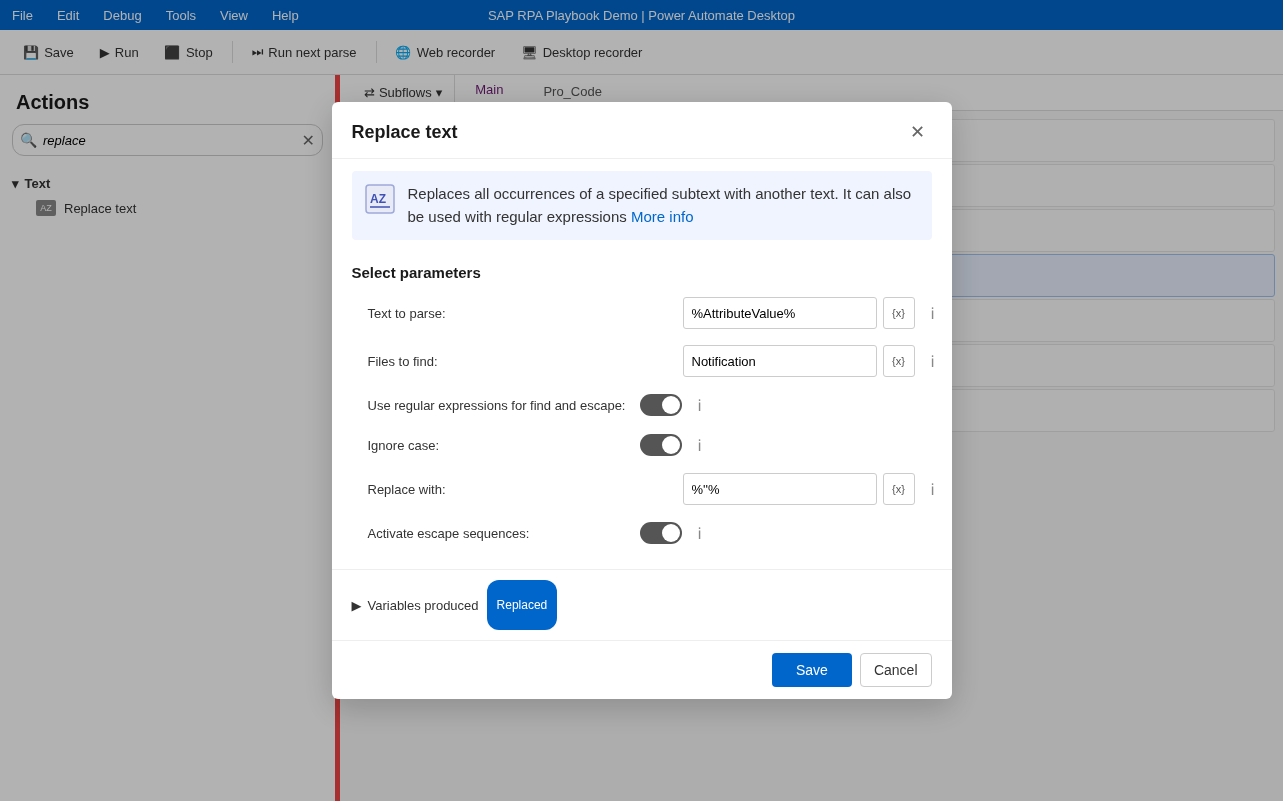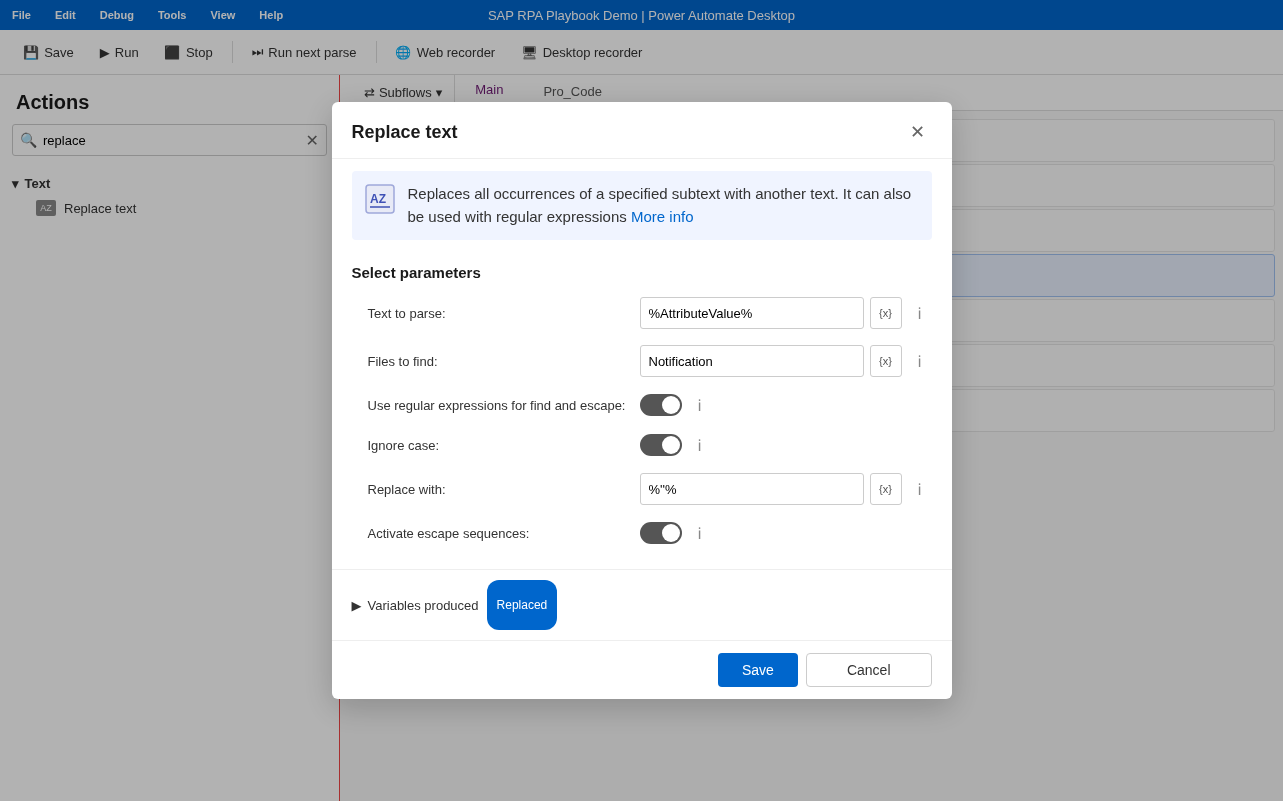--- a/index.html
+++ b/index.html
@@ -21,24 +21,23 @@
       left: 0;
       display: flex;
       align-items: center;
       height: 100%;
     }
     .menu-item {
       padding: 12px 12px;
       height: 100%;
       display: flex;
       align-items: center;
-      font-size: 11px;
+      font-size: 13px;
       cursor: pointer;
       color: white;
-      font-weight: bold;
     }
 
     
     .toolbar {
       background: white;
       height: 45px;
       border-bottom: 1px solid #ddd;
       display: flex;
       align-items: center;
       padding: 0 12px;
@@ -61,42 +60,43 @@
     
     .main-layout {
       display: flex;
       height: calc(801px - 30px - 45px);
     }
 
     
     .sidebar {
       width: 340px;
       background: white;
-      border-right: 1px solid #ef4444;
+      border-right: 5px solid #ef4444;
       display: flex;
       flex-direction: column;
     }
     .sidebar-title {
       font-size: 20px;
       font-weight: 600;
       padding: 16px 16px 10px;
       color: #1a1a1a;
     }
     .search-container {
       padding: 0 12px 12px;
       position: relative;
     }
     .search-input {
       width: 100%;
       height: 32px;
       border: 1px solid #ccc;
-      border-radius: 3px;
+      border-radius: 12px;
       padding: 0 30px 0 30px;
       font-size: 13px;
       outline: none;
+      font-style: italic;
     }
     .search-icon-left {
       position: absolute;
       left: 20px;
       top: 8px;
       color: #666;
       font-size: 14px;
     }
     .search-clear {
       position: absolute;
@@ -350,20 +350,21 @@
       gap: 6px;
     }
     .param-input {
       flex: 1;
       height: 32px;
       border: 1px solid #ccc;
       border-radius: 3px;
       padding: 0 8px;
       font-size: 13px;
       outline: none;
+      margin-left: 43px;
     }
     .var-btn {
       background: none;
       border: 1px solid #ccc;
       border-radius: 3px;
       width: 32px;
       height: 32px;
       cursor: pointer;
       font-size: 11px;
       color: #555;
@@ -454,21 +455,21 @@
       border-radius: 4px;
       padding: 8px 24px;
       font-size: 14px;
       cursor: pointer;
     }
     .btn-secondary {
       background: white;
       color: #333;
       border: 1px solid #ccc;
       border-radius: 4px;
-      padding: 8px 40px;
+      padding: 8px 13px;
       font-size: 14px;
       cursor: pointer;
     }
 
     
     .modal-body::-webkit-scrollbar { width: 6px; }
     .modal-body::-webkit-scrollbar-thumb { background: #ccc; border-radius: 3px; }
   </style>
 </head>
 <body>

